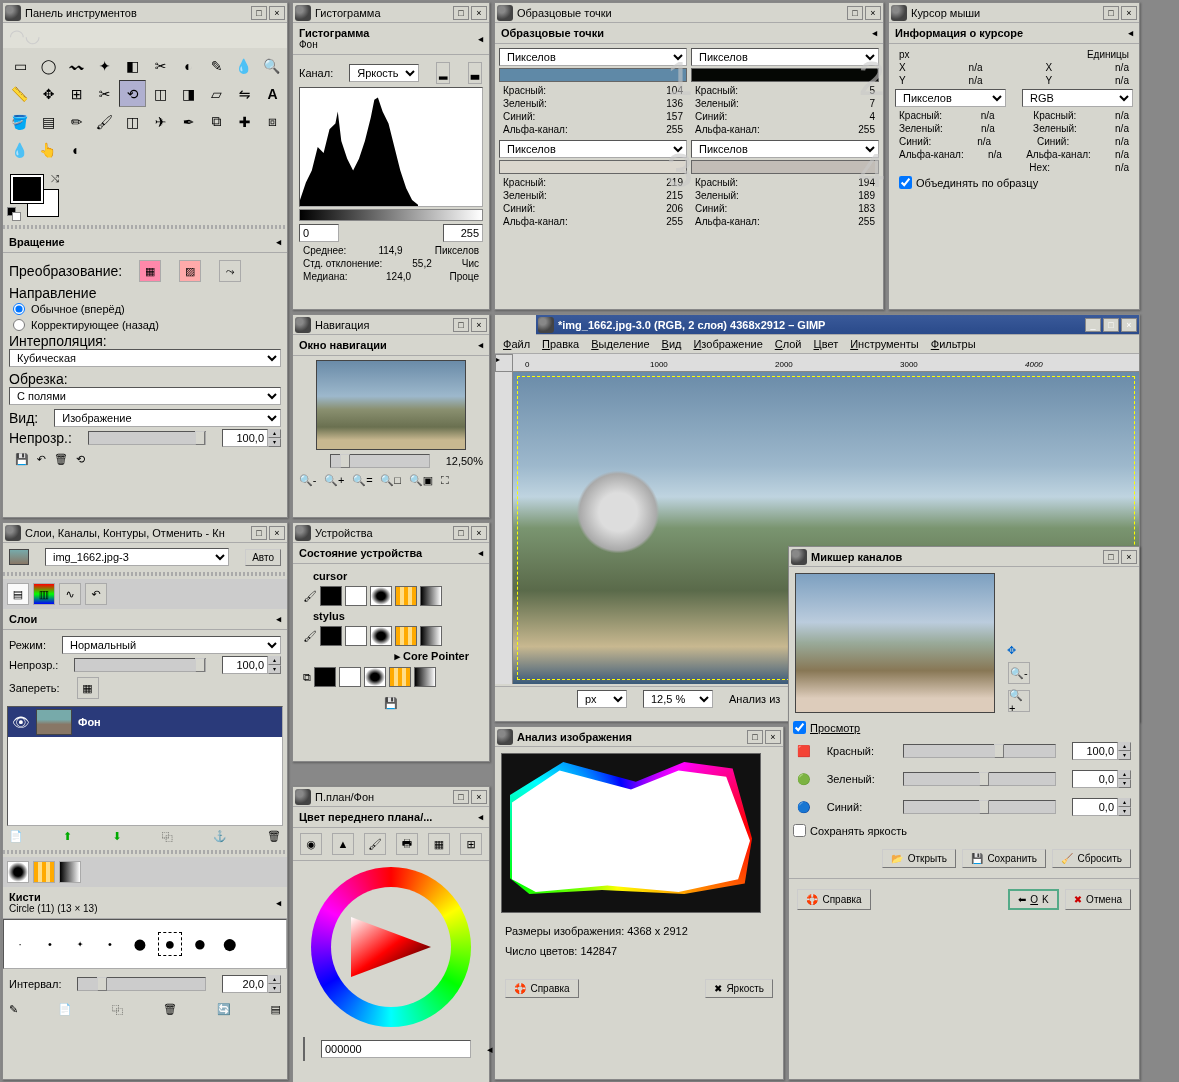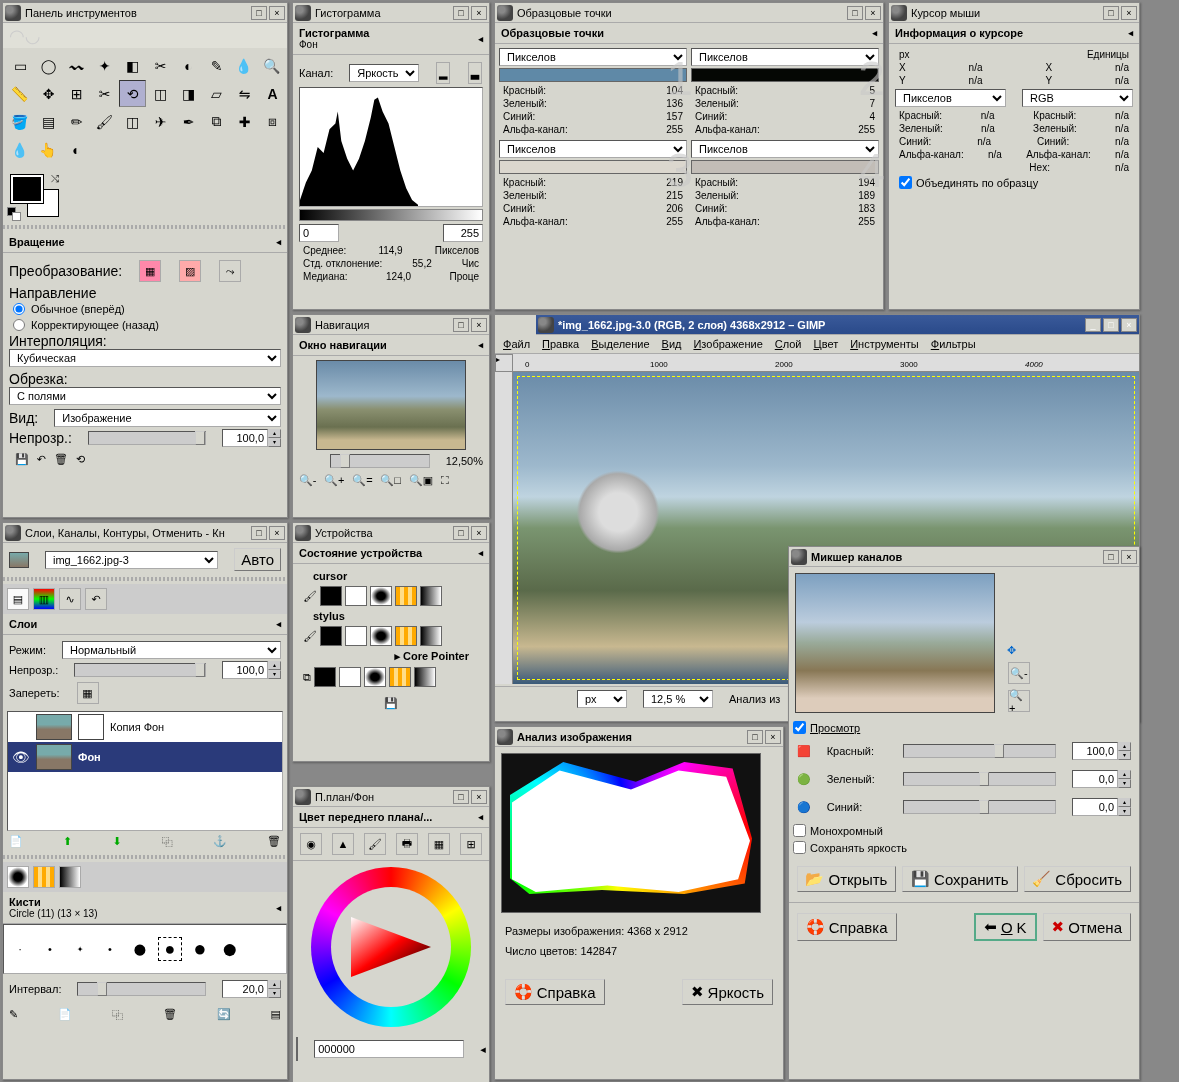--- a/index.html
+++ b/index.html
@@ -11,21 +11,21 @@
 .titlebar-text { flex: 1; font-size: 11px; }
 .titlebar-btns { display: flex; gap: 2px; }
 .titlebar-btn { width: 16px; height: 14px; background: #d6d6ce; border: 1px solid #888; display: flex; align-items: center; justify-content: center; font-size: 9px; cursor: pointer; }
 .subheader { font-weight: bold; padding: 4px 6px; display: flex; justify-content: space-between; align-items: center; border-bottom: 1px solid #aaa; }
 .small-arrow { font-size: 9px; }
 .section { padding: 4px 6px; }
 .row { display: flex; align-items: center; gap: 16px; margin: 2px 0; }
 .label { font-size: 14px; }
 select, input[type=text] { background: #fff; border: 1px inset #aaa; font-size: 11px; padding: 1px 3px; height: 18px; }
 .sel-full { width: 100%; }
-.btn { background: #d6d6ce; border: 1px outset #ccc; padding: 3px 8px; font-size: 15px; cursor: pointer; display: inline-flex; align-items: center; gap: 4px; }
+.btn { background: #d6d6ce; border: 1px outset #ccc; padding: 3px 8px; font-size: 10px; cursor: pointer; display: inline-flex; align-items: center; gap: 4px; }
 .icon-btn { width: 22px; height: 22px; background: #d6d6ce; border: 1px solid #aaa; display: inline-flex; align-items: center; justify-content: center; cursor: pointer; margin: 1px; }
 .toolbox-grid { display: grid; grid-template-columns: repeat(10, 27px); gap: 1px; padding: 4px; }
 .tool { width: 27px; height: 27px; display: flex; align-items: center; justify-content: center; cursor: pointer; font-size: 14px; }
 .tool-active { background: #b0b0d0; border: 1px inset #888; }
 .fgbg { position: relative; width: 60px; height: 50px; margin: 4px; }
 .fgbg-fg { position: absolute; width: 32px; height: 28px; background: #000; border: 2px solid #fff; outline: 1px solid #000; top: 4px; left: 4px; }
 .fgbg-bg { position: absolute; width: 32px; height: 28px; background: #fff; border: 1px solid #000; top: 18px; left: 20px; }
 .fgbg-swap { position: absolute; top: 2px; right: 8px; font-size: 10px; }
 .fgbg-mini { position: absolute; bottom: 0; left: 0; width: 14px; height: 14px; }
 .fgbg-mini::before { content:''; position:absolute; width:7px; height:7px; background:#000; top:0; left:0; border:1px solid #888;}
@@ -513,21 +513,21 @@
           <linearGradient id="tg" x1="0" y1="0" x2="1" y2="1">
             <stop offset="0%" stop-color="#fff"></stop>
               <stop offset="50%" stop-color="#f00"></stop>
               <stop offset="100%" stop-color="#000"></stop>
           </linearGradient>
         </defs>
         <polygon points="20,30 100,60 20,90" fill="url(#tg)"></polygon>
       </svg>
     </div>
   </div>
-  <div class="row" style="padding:4px 24px;justify-content:center;">
+  <div class="row" style="padding:4px 10px;">
     <div style="width:80px;height:24px;background:#000;border:1px solid #666;"></div>
     <input type="text" style="flex: 1 1 0%;" value="000000">
     <span>◂</span>
   </div>
 </div>
 
 <div class="panel" style="left:2px; top:522px; width:286px; height:558px;">
   <div class="titlebar">
     <span class="titlebar-icon wilber"></span>
     <span class="titlebar-text">Слои, Каналы, Контуры, Отменить - Кн</span>
@@ -569,26 +569,20 @@
             <span>▾</span>
           </div>
         </div>
       </div>
     <div class="row">
         <span>Запереть:</span>
         <span class="icon-btn">▦</span>
       </div>
   </div>
   <div style="background:#fff;border:1px inset #aaa;margin:0 4px;height:120px;">
-    <div class="layer-row">
-      <span class="eye"></span>
-      <div class="layer-thumb"></div>
-      <div class="layer-mini"></div>
-      <span>Копия Фон</span>
-    </div>
     <div class="layer-row active">
       <span class="eye">👁</span>
       <div class="layer-thumb"></div>
       <span style="font-weight:bold;">Фон</span>
     </div>
   </div>
   <div class="mini-icons" style="justify-content:space-between;">
     <span>📄</span>
     <span style="color:#0a0;">⬆</span>
     <span style="color:#0a0;">⬇</span>
@@ -766,24 +760,20 @@
     <div class="input-spin">
         <input type="text" value="0,0" style="">
         <div class="spin-btns">
           <span>▴</span>
           <span>▾</span>
         </div>
       </div>
   </div>
   <div class="chk">
       <input type="checkbox" style="">
-      <span>Монохромный</span>
-    </div>
-  <div class="chk">
-      <input type="checkbox" style="">
       <span>Сохранять яркость</span>
     </div>
   <div style="display:flex;gap:6px;padding:10px 8px;justify-content:flex-end;">
     <button class="btn">📂 <span>Открыть</span></button>
     <button class="btn">💾 <span>Сохранить</span></button>
     <button class="btn">🧹 <span>Сбросить</span></button>
   </div>
   <div style="display:flex;gap:6px;padding:10px 8px;justify-content:space-between;border-top:1px solid #aaa;">
     <button class="btn">🛟 <span>Справка</span></button>
     <div style="display:flex;gap:6px;">

